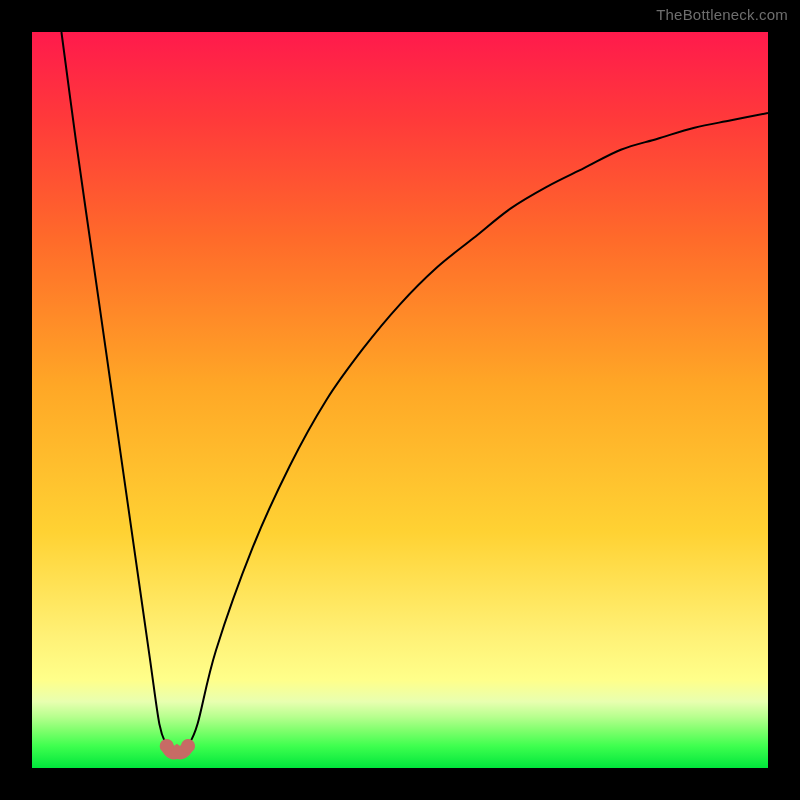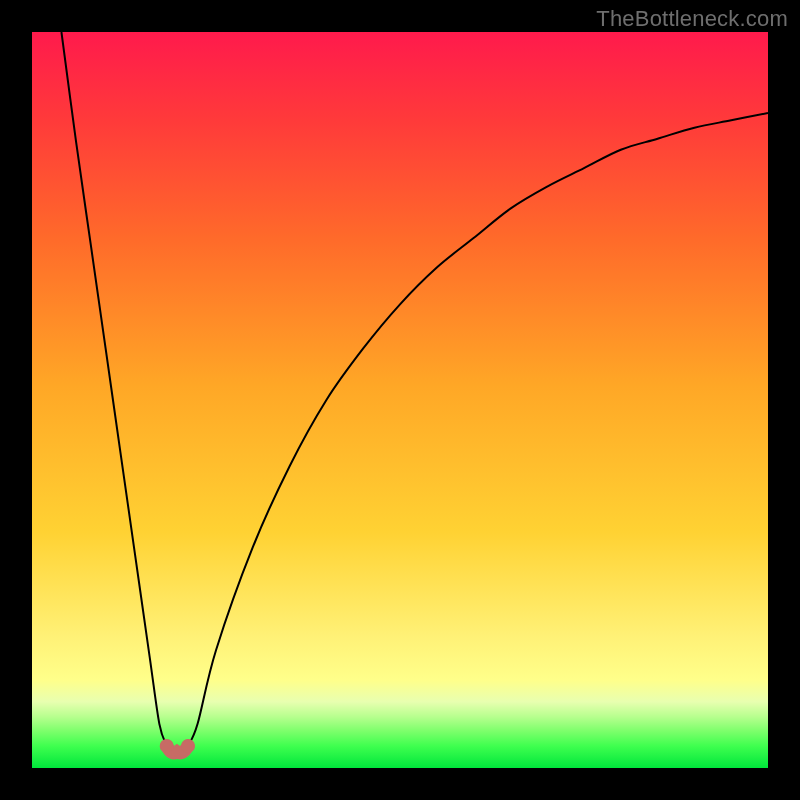--- a/index.html
+++ b/index.html
@@ -30,21 +30,21 @@
       #7cff6b 95%,
       #3fff4f 97%,
       #00e63b 100%
     );
   }
   .watermark {
     position: absolute;
     top: 6px;
     right: 12px;
     color: #6e6e6e;
-    font-size: 22px;
+    font-size: 15px;
     letter-spacing: 0.2px;
     z-index: 10;
   }
   svg.curve {
     position: absolute;
     left: 0;
     top: 0;
     width: 736px;
     height: 736px;
     pointer-events: none;

